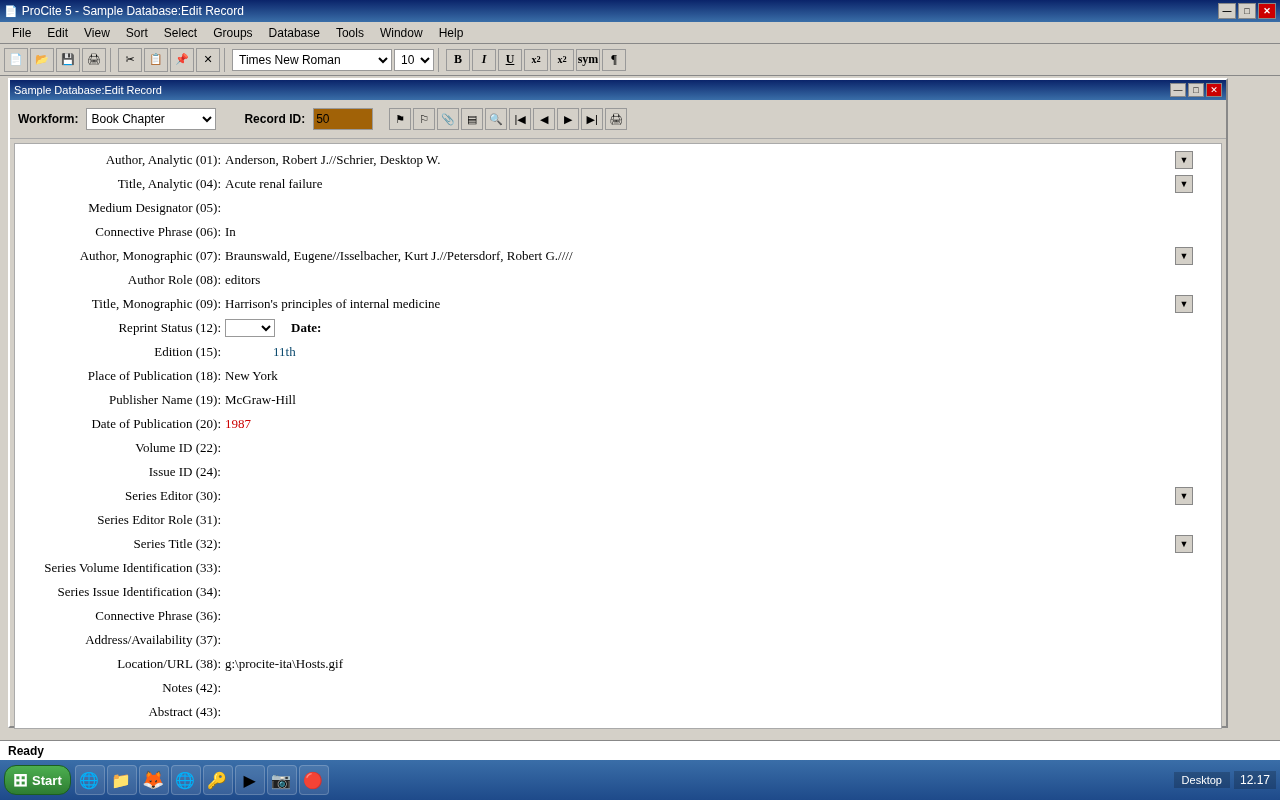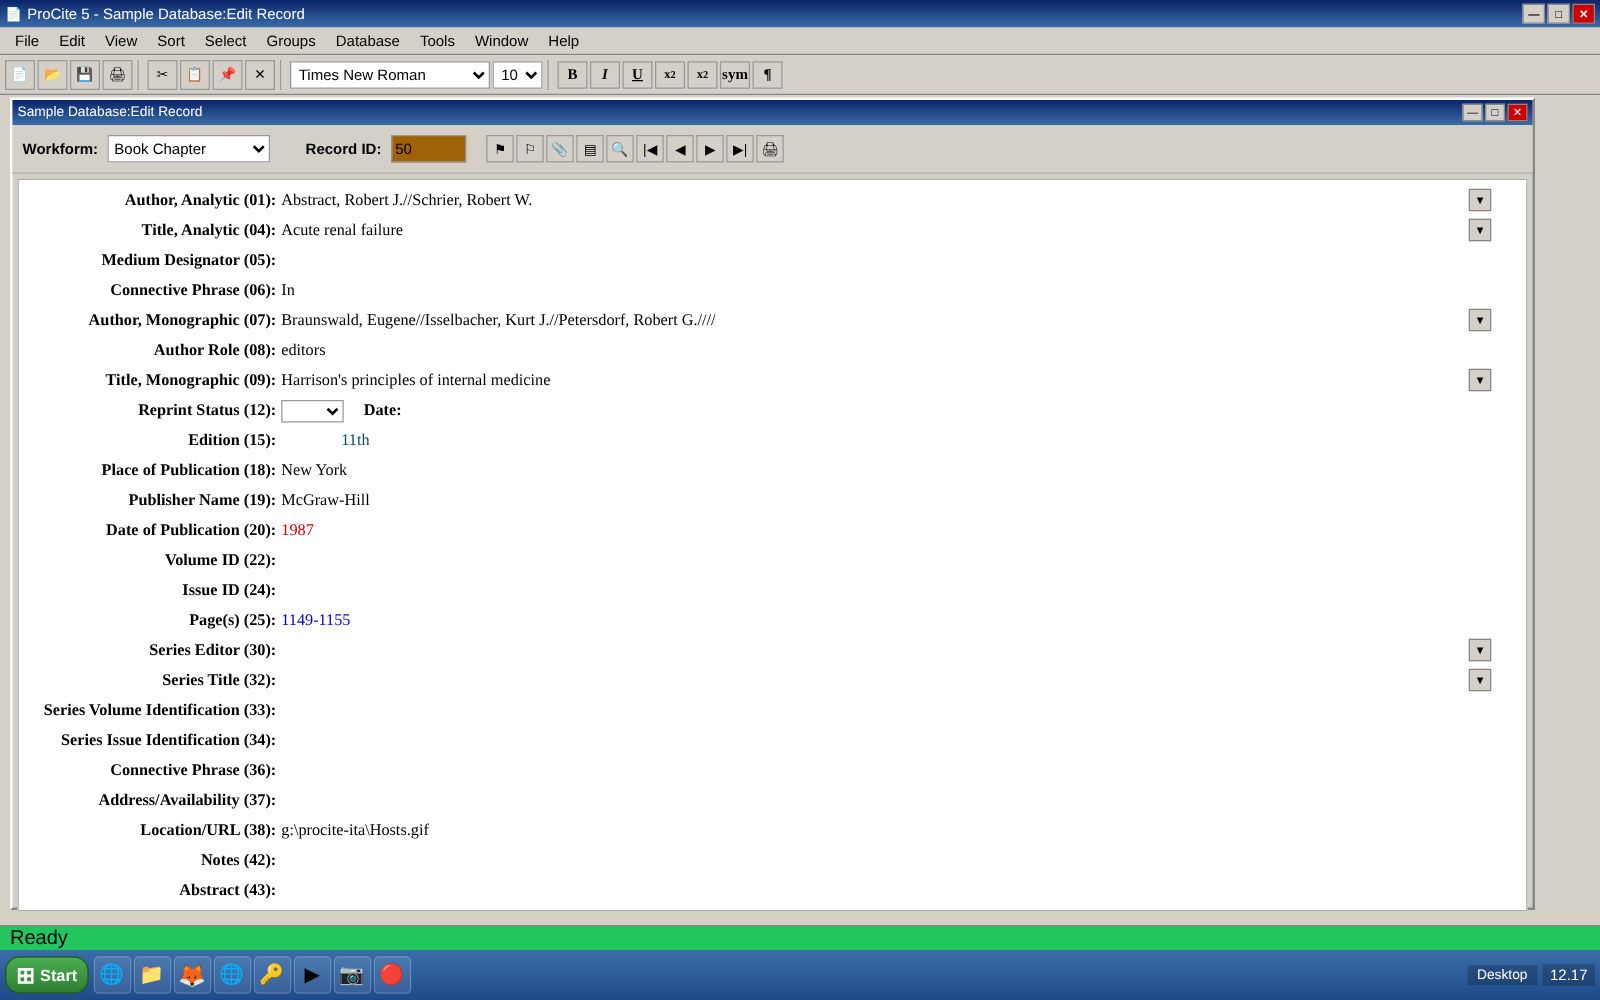--- a/index.html
+++ b/index.html
@@ -225,39 +225,40 @@
       color: white;
       font-size: 12px;
     }
 
     
     #status-bar {
       position: absolute;
       bottom: 40px;
       left: 0; right: 0;
       height: 20px;
-      background: #22c55e;
+      background: #ffffff;
       border-top: 1px solid #888;
       display: flex;
       align-items: center;
       padding: 0 8px;
       font-family: Arial, sans-serif;
-      font-size: 16px;
+      font-size: 12px;
+      font-weight: bold;
     }
 
     .field-row-container {
       display: flex;
       align-items: flex-start;
       width: 100%;
       min-height: 22px;
       padding: 2px 0;
     }
     .field-label-col {
       text-align: right;
-      font-weight: bold;
+      font-weight: normal;
       min-width: 210px;
       padding-right: 4px;
       flex-shrink: 0;
       font-size: 13px;
       line-height: 20px;
     }
     .field-value-col {
       flex: 1;
       font-size: 13px;
       line-height: 20px;
@@ -348,21 +349,21 @@
       <div class="nav-btn">▶</div>
       <div class="nav-btn">▶|</div>
       <div class="nav-btn">🖨</div>
     </div>
   </div>
 
   <div id="record-area">
     <div id="record-content">
     <div class="field-row-container">
           <div class="field-label-col">Author, Analytic (01):</div>
-          <div class="field-value-col" style="color: rgb(0, 0, 0);">Abstract, Robert J.//Schrier, Robert W.</div>
+          <div class="field-value-col" style="color: rgb(0, 0, 0);">Anderson, Robert J.//Schrier, Desktop W.</div>
           <div style="width: 18px; height: 18px; background: rgb(212, 208, 200); border: 1px solid rgb(136, 136, 136); display: flex; align-items: center; justify-content: center; cursor: pointer; font-size: 9px; flex-shrink: 0; margin-right: 4px; margin-top: 1px;">▼</div>
         </div>
         <div class="field-row-container">
           <div class="field-label-col">Title, Analytic (04):</div>
           <div class="field-value-col" style="color: #000000;">Acute renal failure</div>
           <div style="width: 18px; height: 18px; background: rgb(212, 208, 200); border: 1px solid rgb(136, 136, 136); display: flex; align-items: center; justify-content: center; cursor: pointer; font-size: 9px; flex-shrink: 0; margin-right: 4px; margin-top: 1px;">▼</div>
         </div>
         <div class="field-row-container">
           <div class="field-label-col">Medium Designator (05):</div>
           <div class="field-value-col" style="color: rgb(0, 0, 0);"></div>
@@ -407,27 +408,27 @@
         </div>
         <div class="field-row-container">
           <div class="field-label-col">Volume ID (22):</div>
           <div class="field-value-col" style="color: rgb(0, 0, 0);"></div>
         </div>
         <div class="field-row-container">
           <div class="field-label-col">Issue ID (24):</div>
           <div class="field-value-col" style="color: rgb(0, 0, 0);"></div>
         </div>
         <div class="field-row-container">
-          <div class="field-label-col">Page(s) (25):</div>
-          <div class="field-value-col" style="color: rgb(0, 0, 204);">1149-1155</div>
-        </div>
-        <div class="field-row-container">
           <div class="field-label-col">Series Editor (30):</div>
           <div class="field-value-col" style="color: rgb(0, 0, 0);"></div>
           <div style="width: 18px; height: 18px; background: rgb(212, 208, 200); border: 1px solid rgb(136, 136, 136); display: flex; align-items: center; justify-content: center; cursor: pointer; font-size: 9px; flex-shrink: 0; margin-right: 4px; margin-top: 1px;">▼</div>
+        </div>
+        <div class="field-row-container">
+          <div class="field-label-col">Series Editor Role (31):</div>
+          <div class="field-value-col" style="color: rgb(0, 0, 0);"></div>
         </div>
         <div class="field-row-container">
           <div class="field-label-col">Series Title (32):</div>
           <div class="field-value-col" style="color: rgb(0, 0, 0);"></div>
           <div style="width: 18px; height: 18px; background: rgb(212, 208, 200); border: 1px solid rgb(136, 136, 136); display: flex; align-items: center; justify-content: center; cursor: pointer; font-size: 9px; flex-shrink: 0; margin-right: 4px; margin-top: 1px;">▼</div>
         </div>
         <div class="field-row-container">
           <div class="field-label-col">Series Volume Identification (33):</div>
           <div class="field-value-col" style="color: rgb(0, 0, 0);"></div>
         </div>

